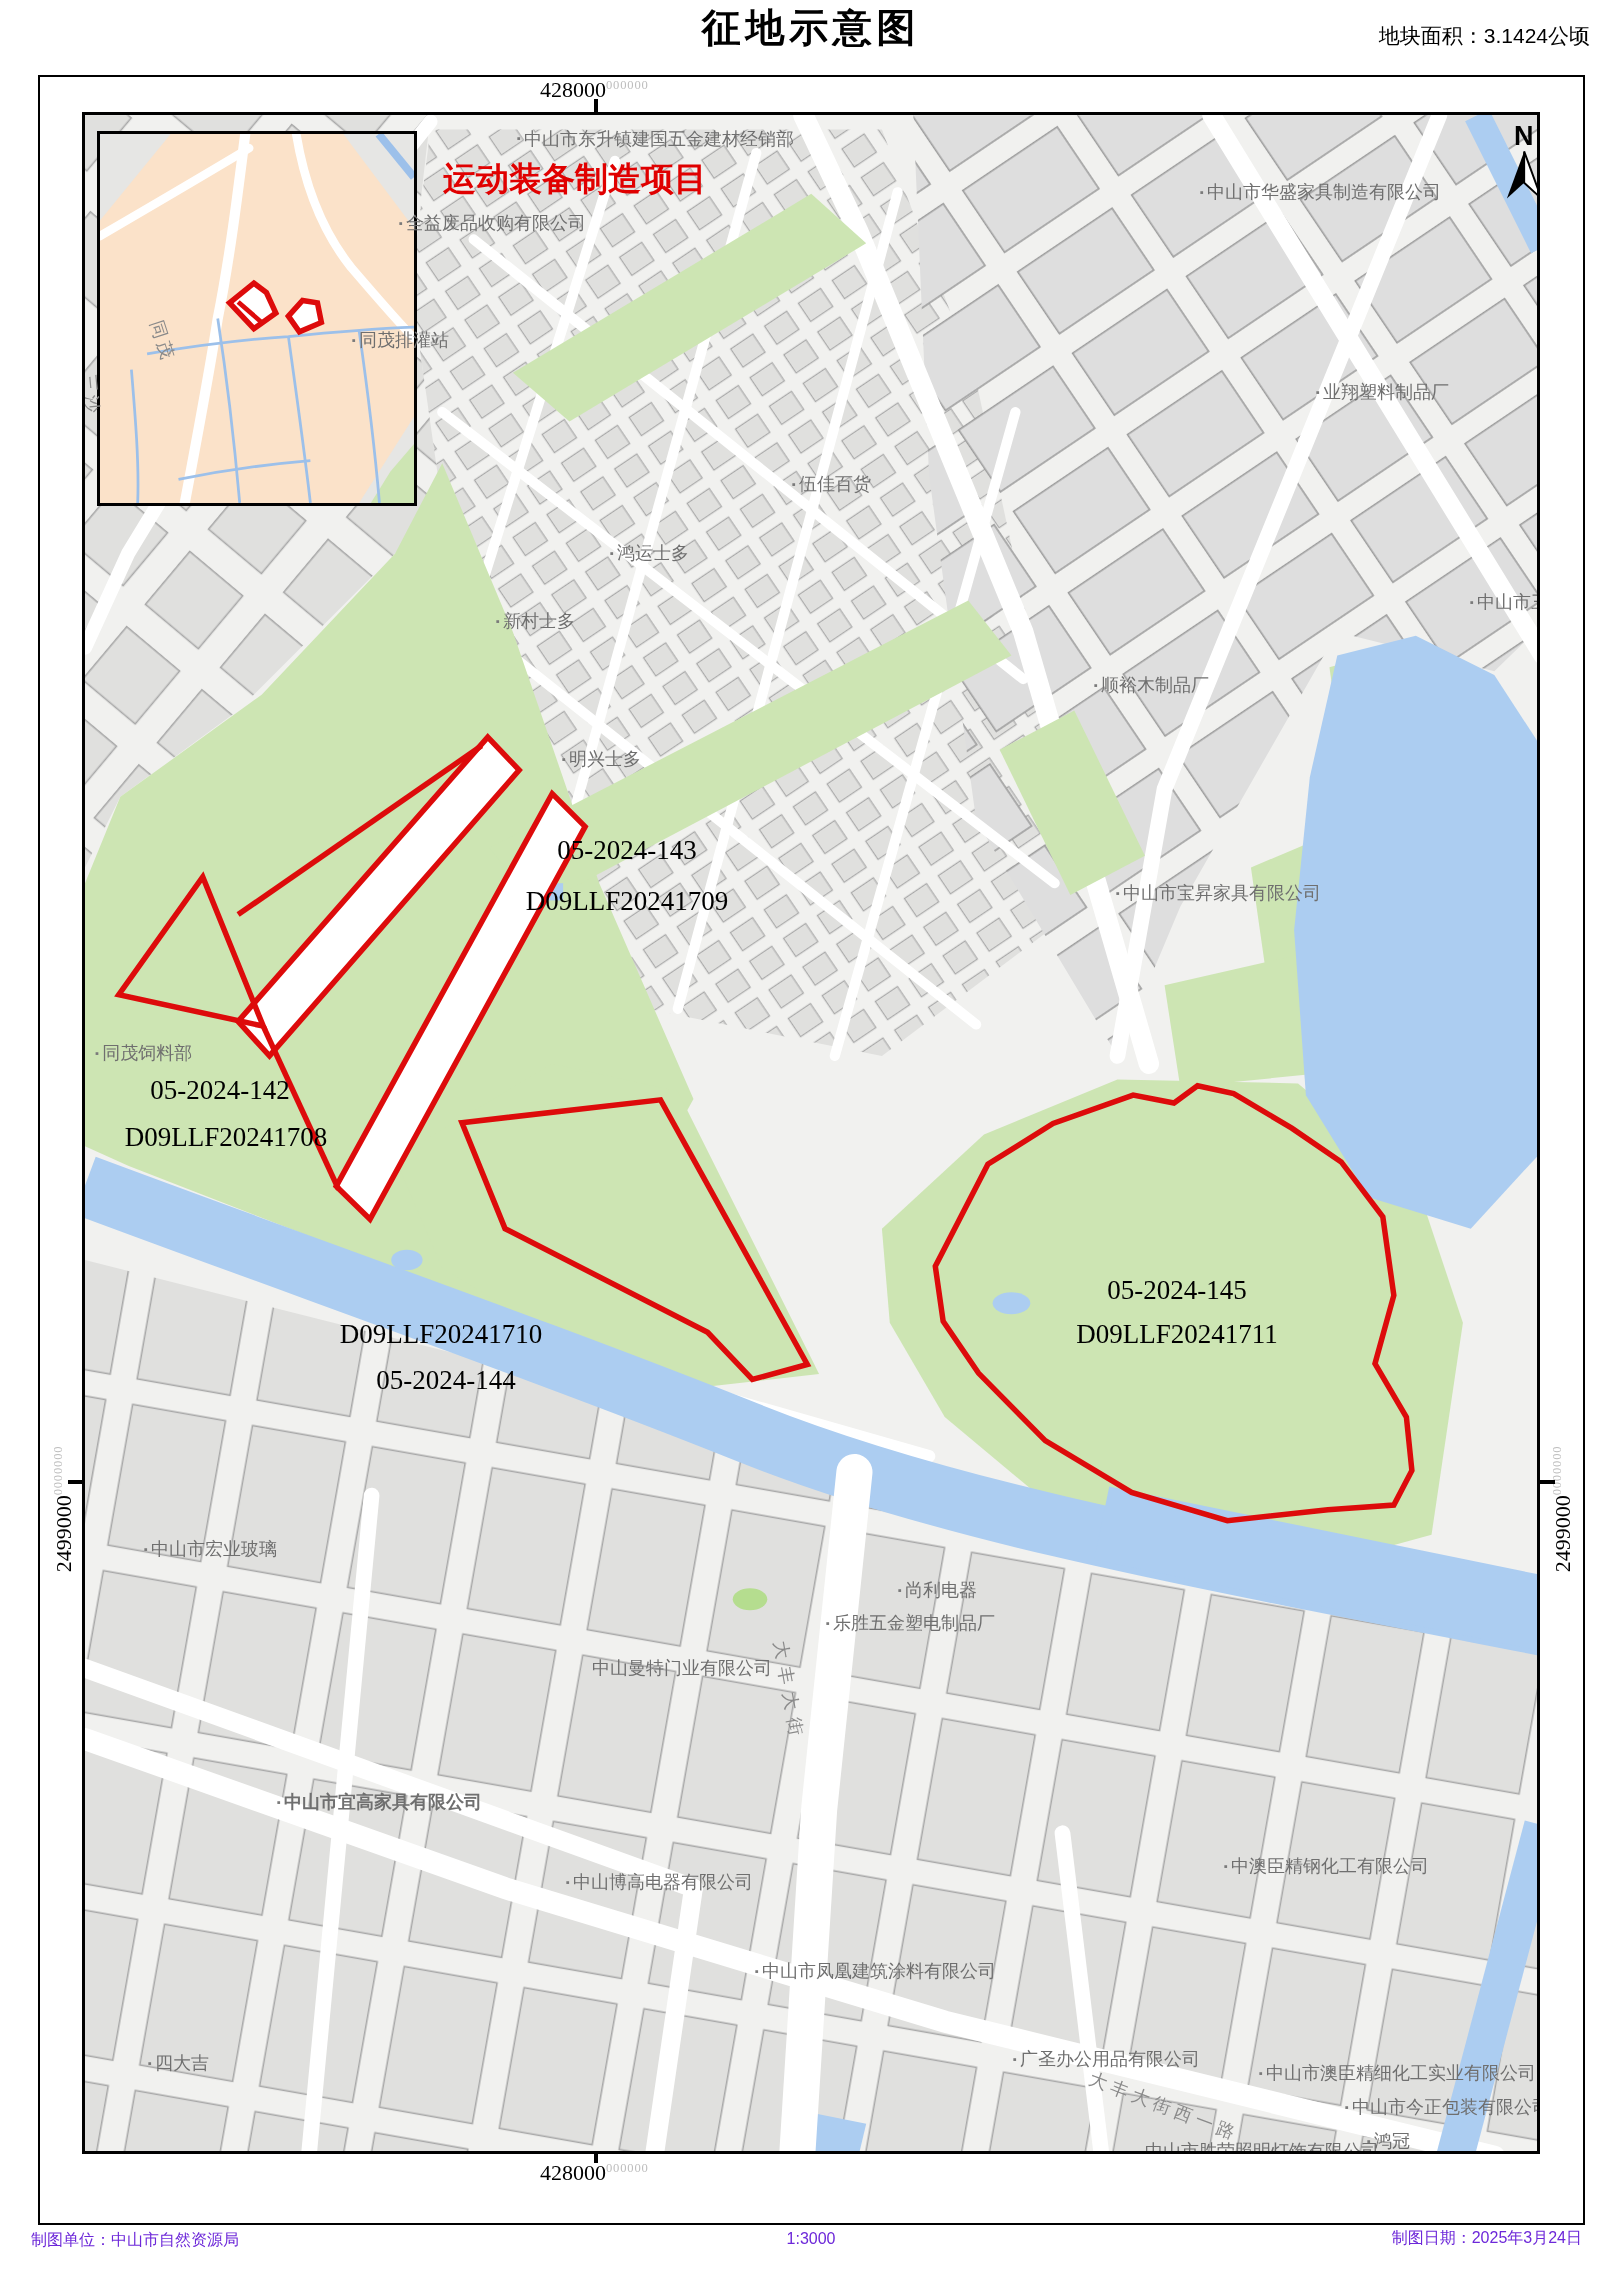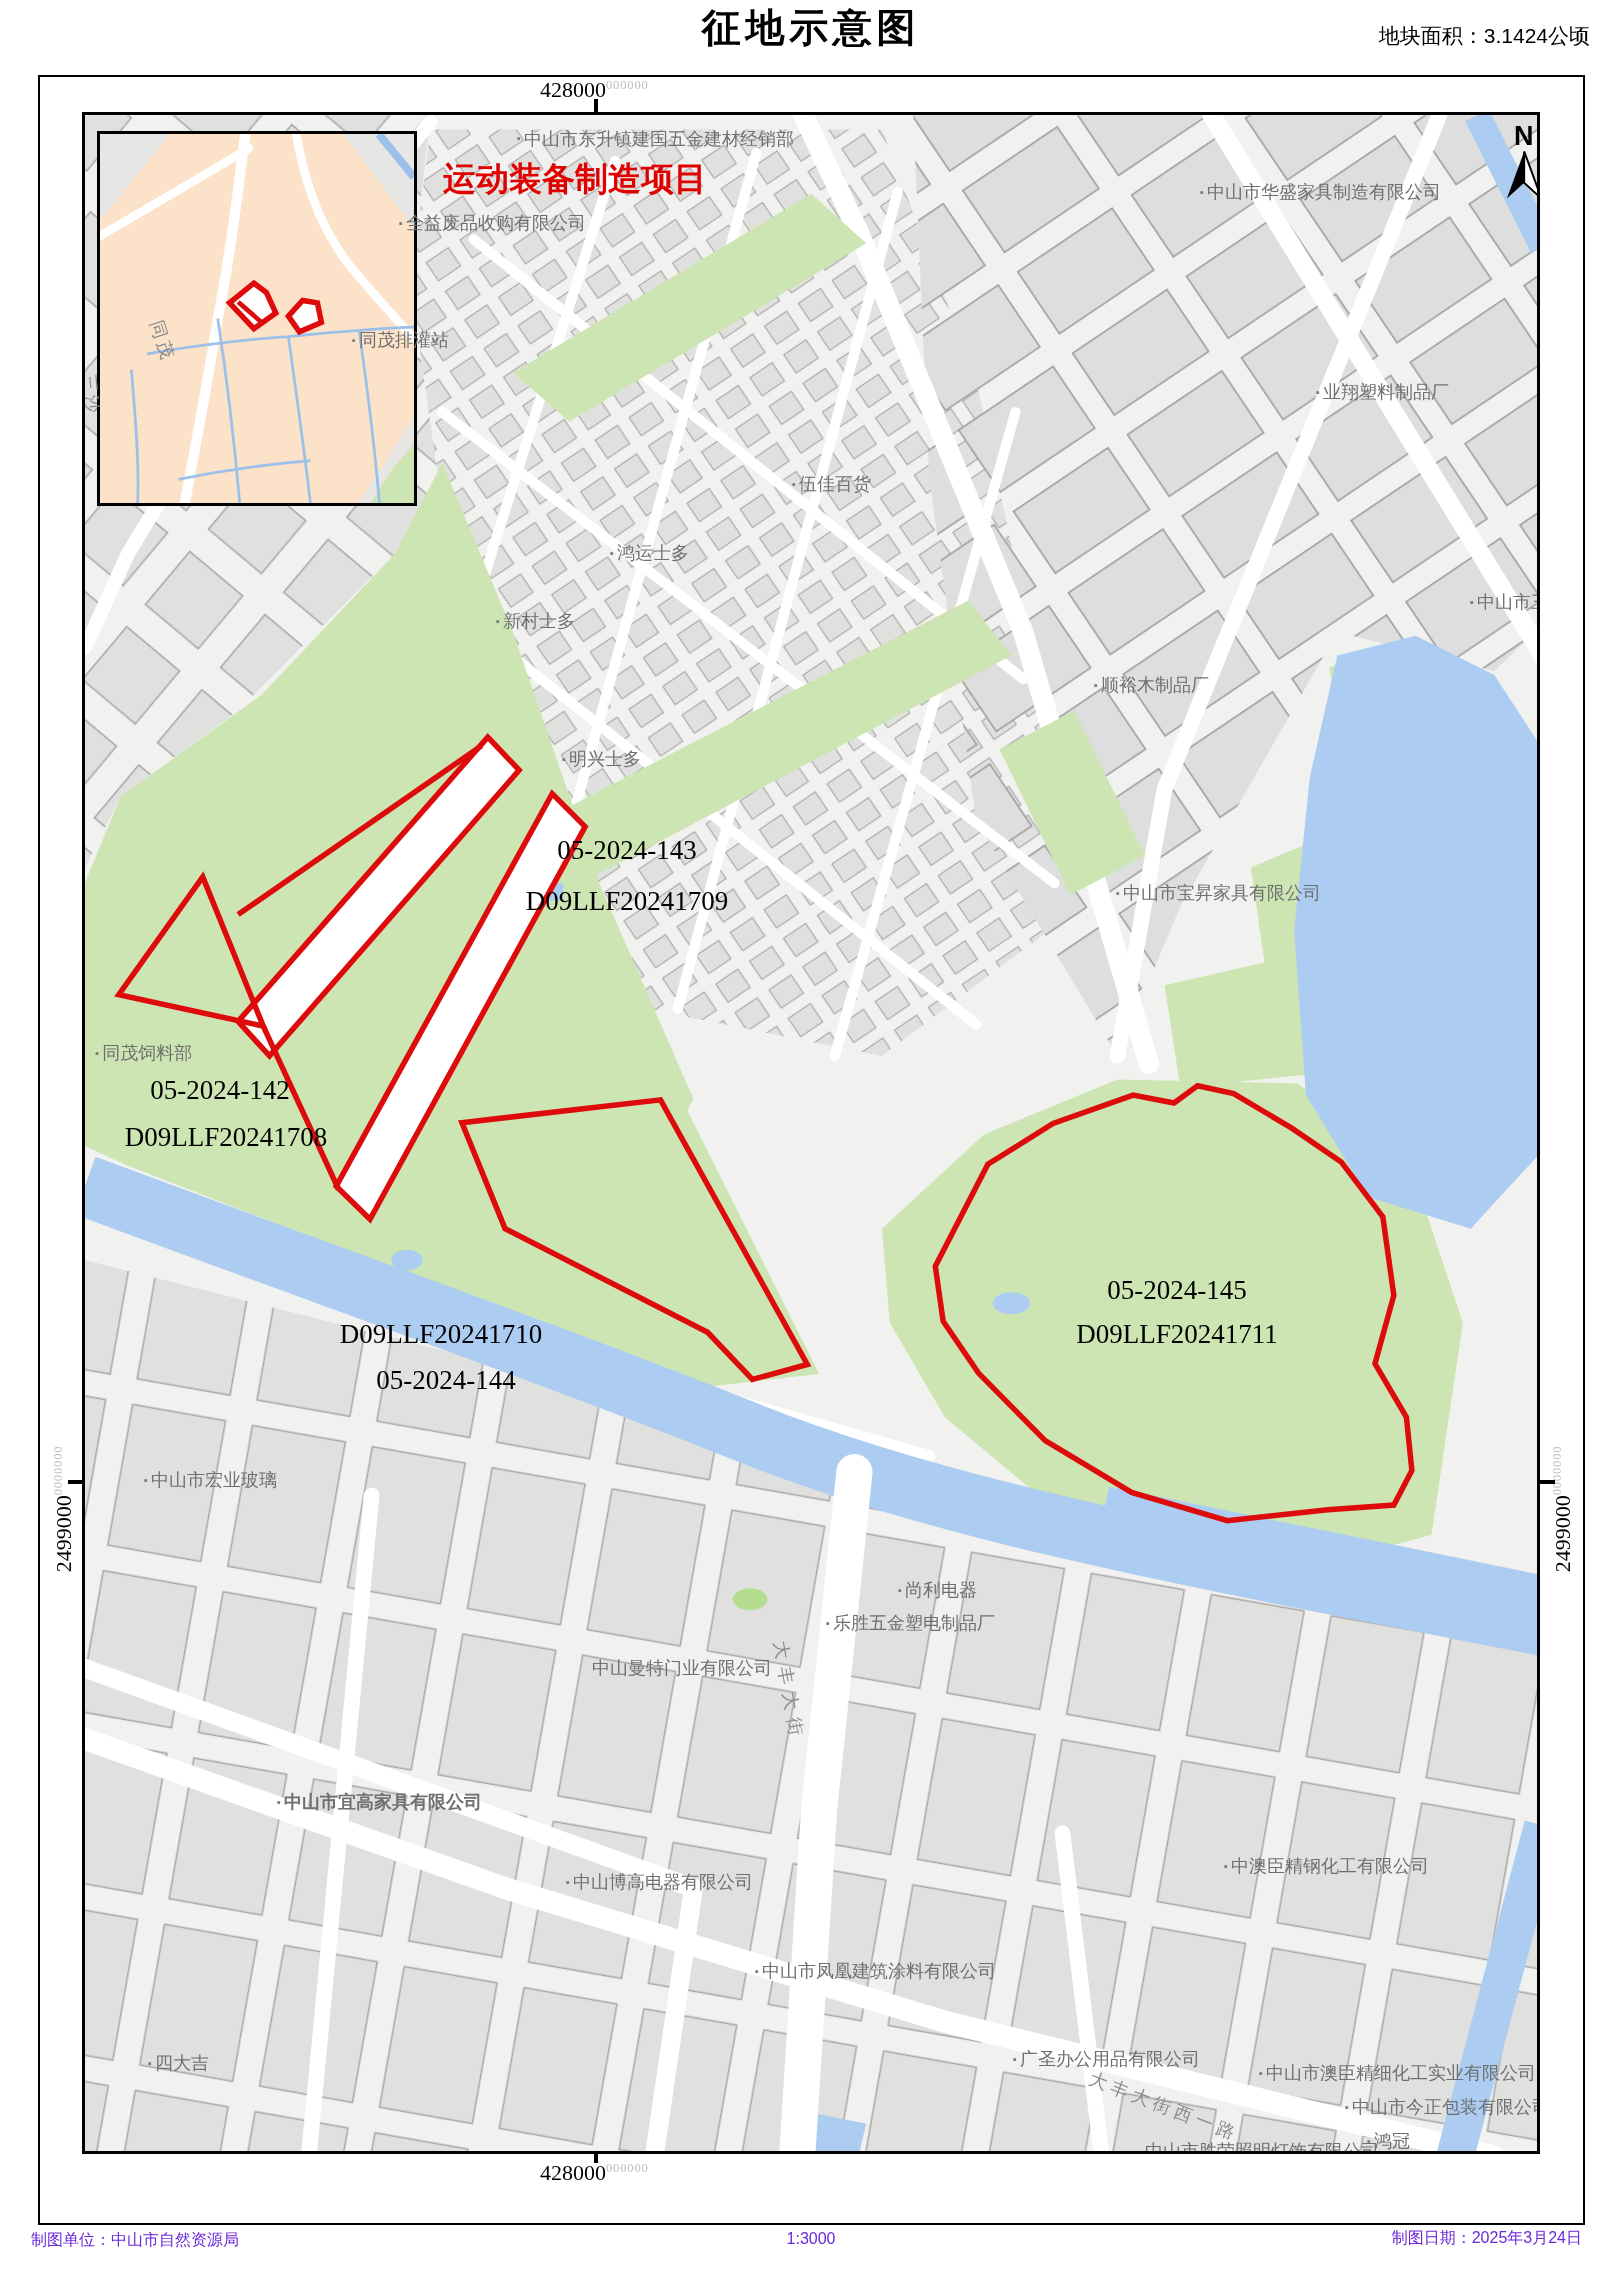--- a/index.html
+++ b/index.html
@@ -193,21 +193,21 @@
       <div class="abs lbl m" style="left:267px;top:225px;">同茂排灌站</div>
       <div class="abs lbl m" style="left:1231px;top:277px;">业翔塑料制品厂</div>
       <div class="abs lbl m" style="left:707px;top:369px;">伍佳百货</div>
       <div class="abs lbl m" style="left:525px;top:438px;">鸿运士多</div>
       <div class="abs lbl m" style="left:411px;top:506px;">新村士多</div>
       <div class="abs lbl m" style="left:1385px;top:487px;">中山市三禾</div>
       <div class="abs lbl m" style="left:1009px;top:570px;">顺裕木制品厂</div>
       <div class="abs lbl m" style="left:477px;top:644px;">明兴士多</div>
       <div class="abs lbl m" style="left:1031px;top:778px;">中山市宝昇家具有限公司</div>
       <div class="abs lbl m" style="left:10.2px;top:938px;">同茂饲料部</div>
-      <div class="abs lbl m" style="left:59px;top:1365px;">中山市宏业玻璃</div>
+      <div class="abs lbl m" style="left:59px;top:1434px;">中山市宏业玻璃</div>
       <div class="abs lbl m" style="left:813px;top:1475px;">尚利电器</div>
       <div class="abs lbl m" style="left:741px;top:1508px;">乐胜五金塑电制品厂</div>
       <div class="abs lbl" style="left:507px;top:1553px;">中山曼特门业有限公司</div>
       <div class="abs lbl m" style="left:192px;top:1687px;font-weight:bold;">中山市宜高家具有限公司</div>
       <div class="abs lbl m" style="left:481px;top:1767px;">中山博高电器有限公司</div>
       <div class="abs lbl m" style="left:1139px;top:1751px;">中澳臣精钢化工有限公司</div>
       <div class="abs lbl m" style="left:670px;top:1856px;">中山市凤凰建筑涂料有限公司</div>
       <div class="abs lbl m" style="left:63px;top:1948px;">四大吉</div>
       <div class="abs lbl m" style="left:928px;top:1944px;">广圣办公用品有限公司</div>
       <div class="abs lbl m" style="left:1174px;top:1958px;">中山市澳臣精细化工实业有限公司</div>

